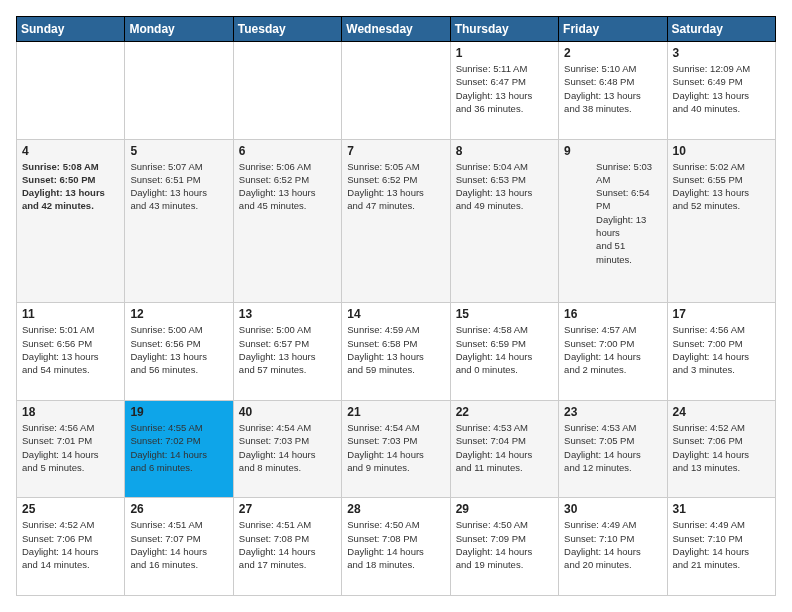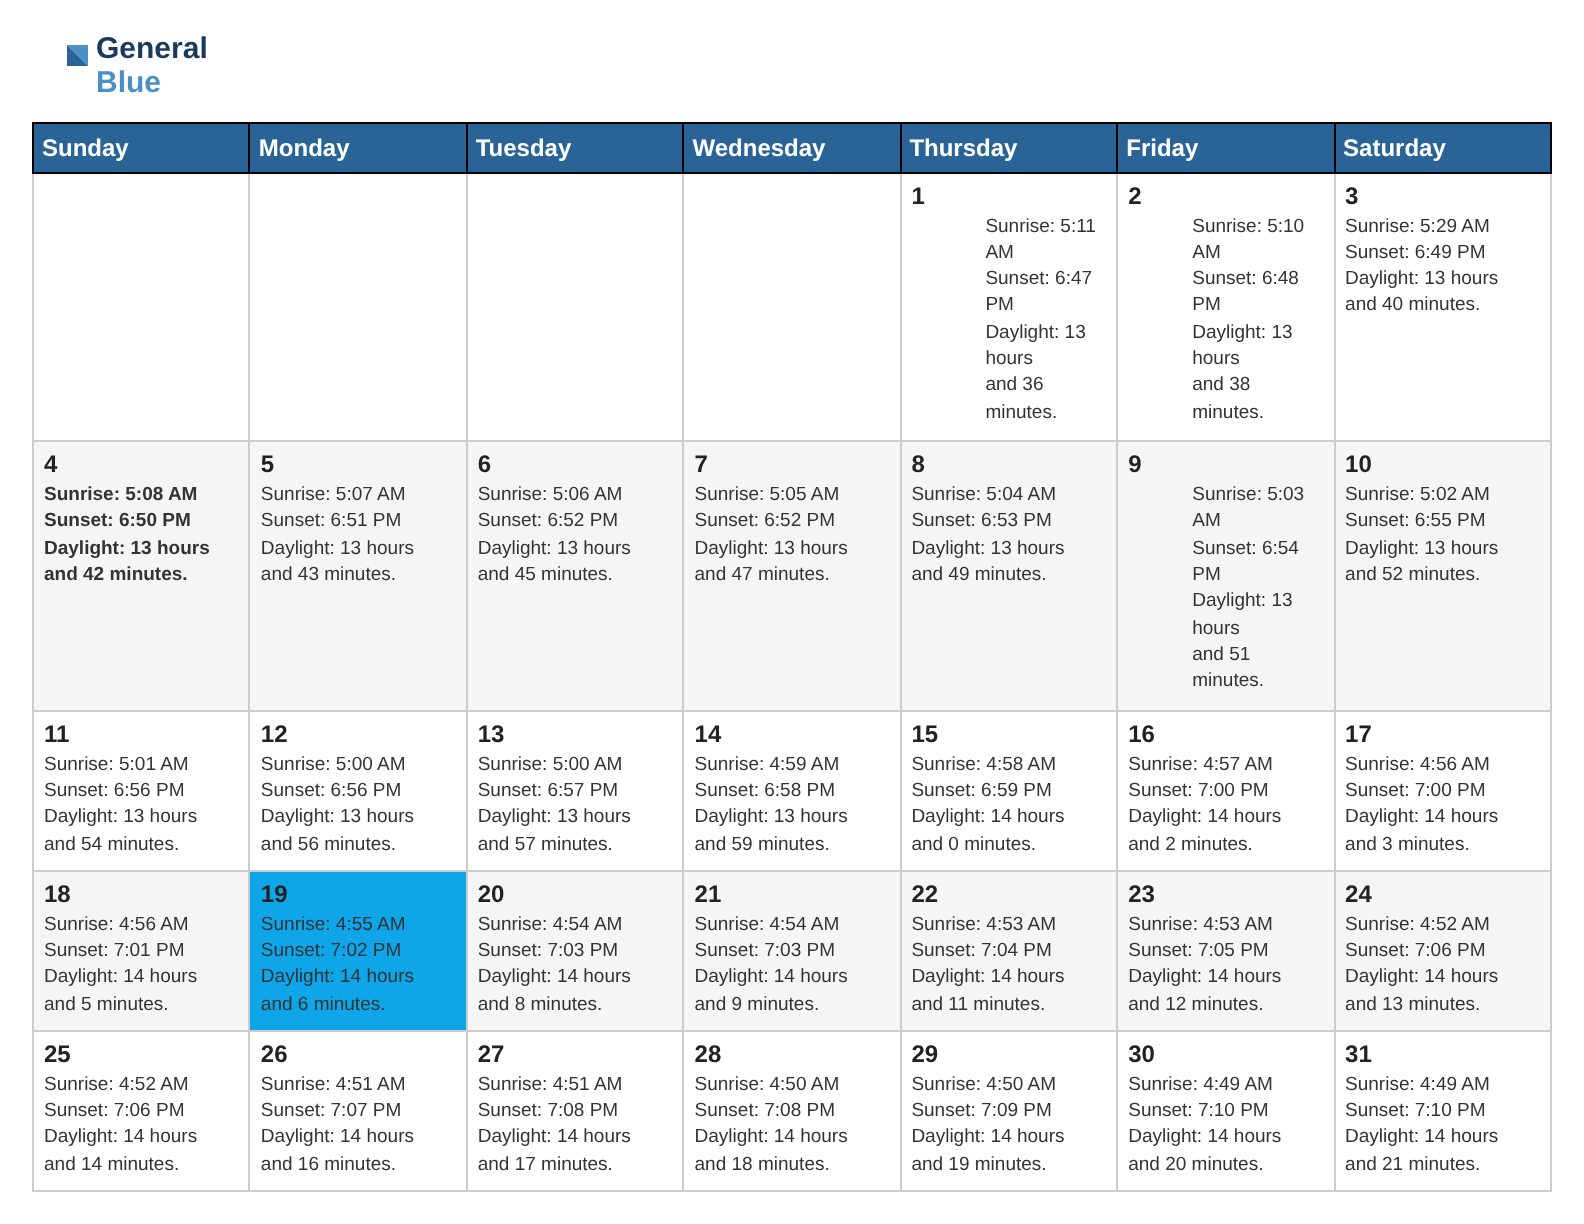--- a/index.html
+++ b/index.html
@@ -90,37 +90,20 @@
     }
     table {
       width: 100%;
       border-collapse: collapse;
     }
   </style>
 </head>
 <body>
 
 <div class="page">
-  <div class="header">
-    <div class="logo">
-      <svg class="logo-icon" viewBox="0 0 32 32">
-        <rect x="0" y="0" width="32" height="32" fill="none"></rect>
-        <polygon points="20,4 32,4 32,16" fill="#4a90c4"></polygon>
-        <polygon points="20,4 32,16 20,16" fill="#2a6496"></polygon>
-      </svg>
-      <div>
-        <div style="font-size:15px;font-weight:bold;color:#1a3a5c;line-height:1.15;">General</div>
-        <div style="font-size:15px;font-weight:bold;color:#4a90c4;line-height:1.15;">Blue</div>
-      </div>
-    </div>
-    <div class="title-block">
-      <div class="main-title"></div>
-      <div class="subtitle"></div>
-    </div>
-  </div>
 
   <table class="calendar">
     <thead>
       <tr>
       <th>Sunday</th>
           <th>Monday</th>
           <th>Tuesday</th>
           <th>Wednesday</th>
           <th>Thursday</th>
           <th>Friday</th>
@@ -128,35 +111,35 @@
         </tr>
     </thead>
     <tbody id="calendar-body">
     <tr>
           <td class="empty-cell"></td>
           <td class="empty-cell"></td>
           <td class="empty-cell"></td>
           <td class="empty-cell"></td>
           <td>
             <span class="day-num">1</span>
-            <div class="day-detail" style="white-space: pre-line; margin-left: 37px;">Sunrise: 5:11 AM
+            <div class="day-detail" style="white-space: pre-line;">Sunrise: 5:11 AM
 Sunset: 6:47 PM
 Daylight: 13 hours
 and 36 minutes.</div>
           </td>
           <td>
             <span class="day-num">2</span>
-            <div class="day-detail" style="white-space: pre-line; margin-left: 32px;">Sunrise: 5:10 AM
+            <div class="day-detail" style="white-space: pre-line;">Sunrise: 5:10 AM
 Sunset: 6:48 PM
 Daylight: 13 hours
 and 38 minutes.</div>
           </td>
           <td>
             <span class="day-num">3</span>
-            <div class="day-detail" style="white-space: pre-line;">Sunrise: 5:29 AM
+            <div class="day-detail" style="white-space: pre-line;">Sunrise: 12:09 AM
 Sunset: 6:49 PM
 Daylight: 13 hours
 and 40 minutes.</div>
           </td>
         </tr>
         <tr>
           <td style="background: rgb(245, 245, 245);">
             <span class="day-num">4</span>
             <div class="day-detail" style="white-space: pre-line; font-weight: bold;">Sunrise: 5:08 AM
 Sunset: 6:50 PM
@@ -266,21 +249,21 @@
 and 5 minutes.</div>
           </td>
           <td style="background: #0ea5e9;">
             <span class="day-num">19</span>
             <div class="day-detail" style="white-space: pre-line;">Sunrise: 4:55 AM
 Sunset: 7:02 PM
 Daylight: 14 hours
 and 6 minutes.</div>
           </td>
           <td style="background: rgb(245, 245, 245);">
-            <span class="day-num">20</span>
+            <span class="day-num">40</span>
             <div class="day-detail" style="white-space: pre-line;">Sunrise: 4:54 AM
 Sunset: 7:03 PM
 Daylight: 14 hours
 and 8 minutes.</div>
           </td>
           <td style="background: rgb(245, 245, 245);">
             <span class="day-num">21</span>
             <div class="day-detail" style="white-space: pre-line;">Sunrise: 4:54 AM
 Sunset: 7:03 PM
 Daylight: 14 hours

